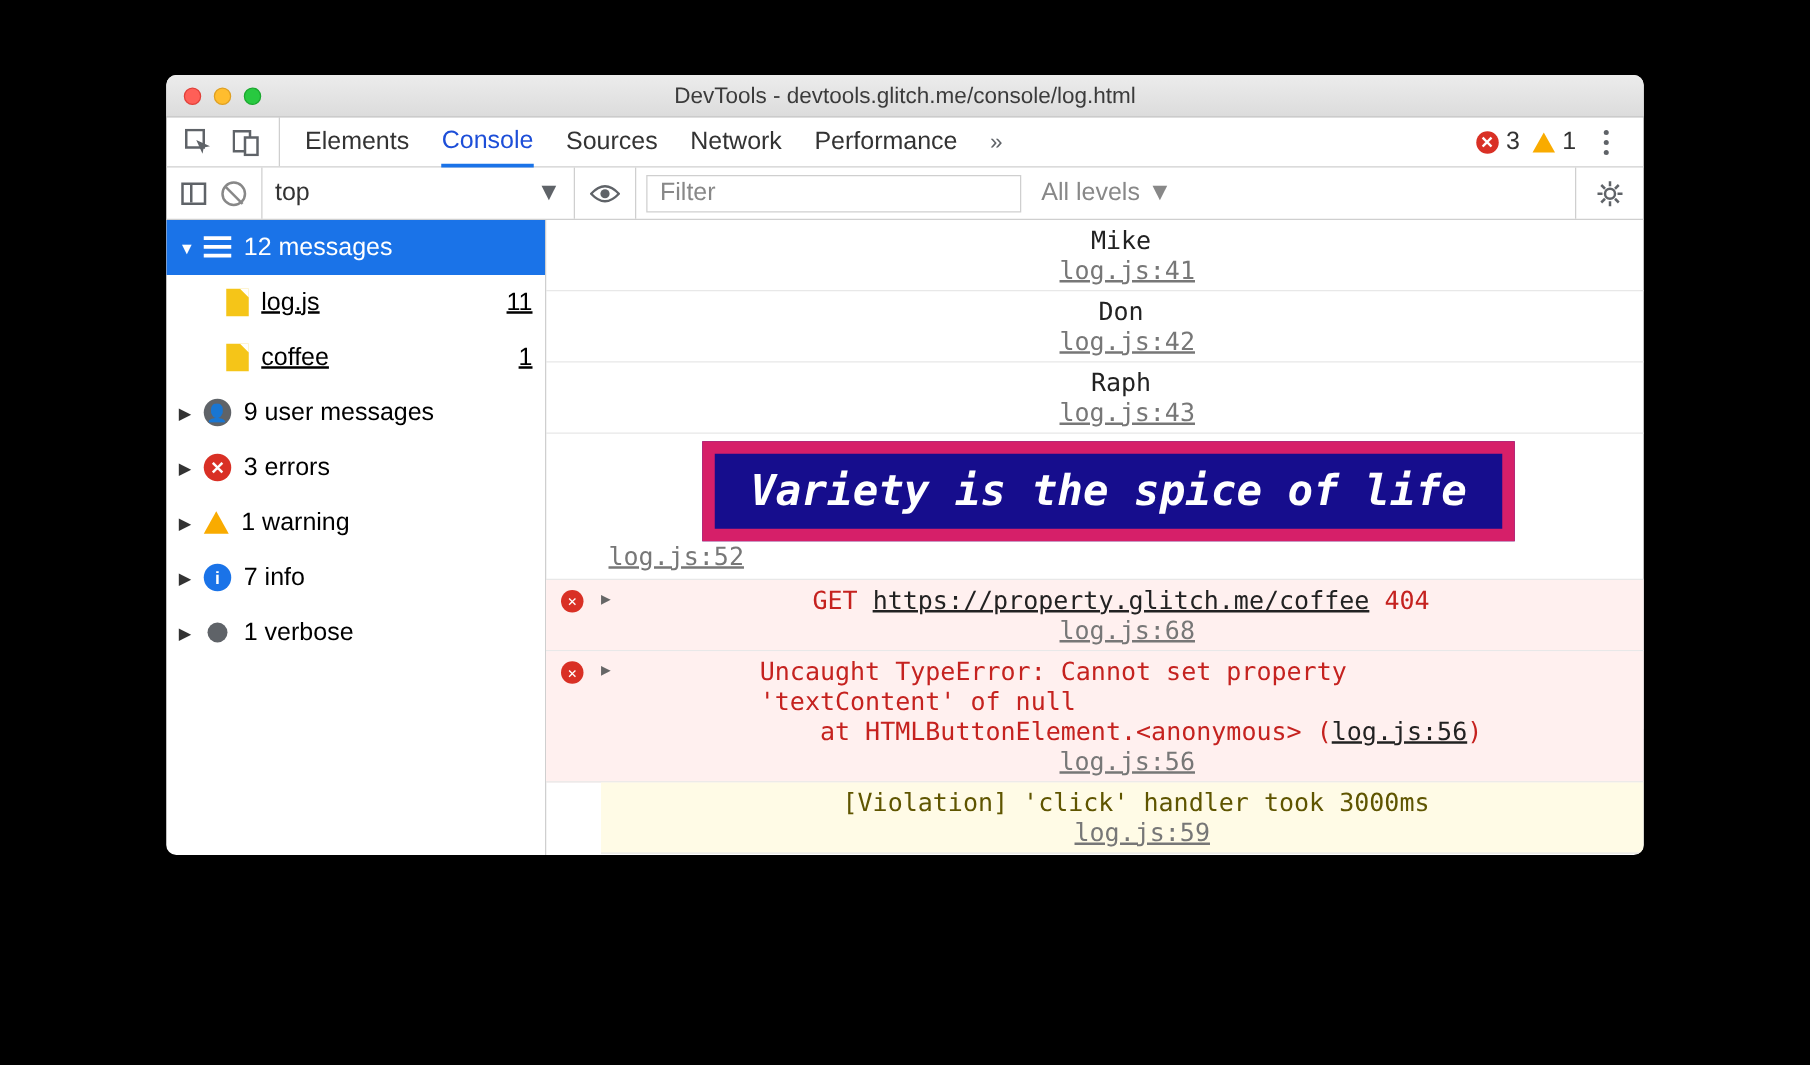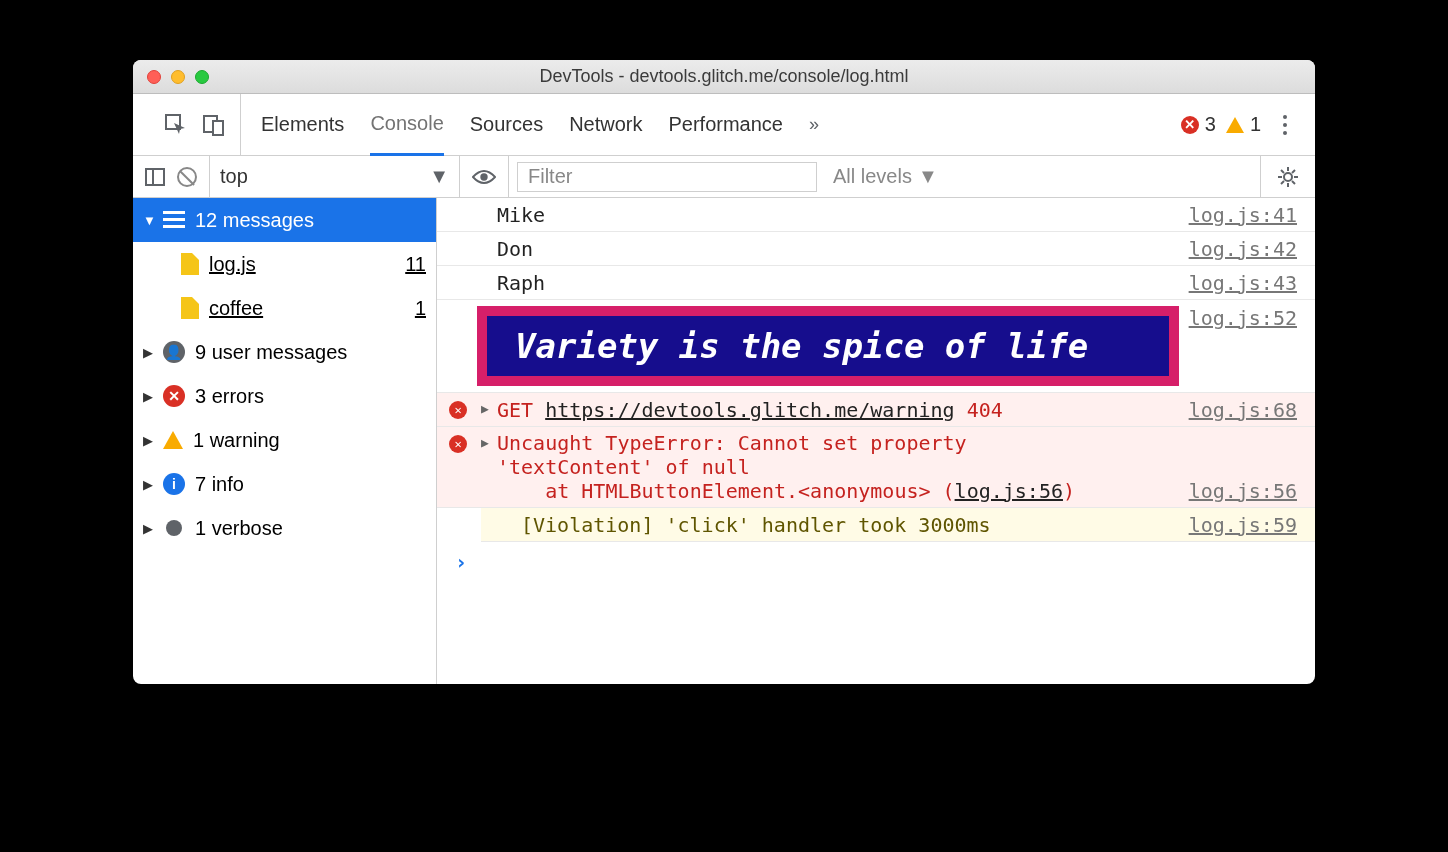--- a/index.html
+++ b/index.html
@@ -36,32 +36,31 @@
   .dot { width: 14px; height: 14px; border-radius: 50%; }
   .dot.red { background:#ff5f57; border:1px solid #e1413a;}
   .dot.yellow { background:#ffbd2e; border:1px solid #dfa022;}
   .dot.green { background:#28c940; border:1px solid #1ba92f;}
   .title {
     position:absolute; left:0; right:0; text-align:center;
     font-size: 18px; color:#3b3b3b; pointer-events:none;
   }
   
   .tabsbar {
-    height: 62px;
+    height: 40px;
     border-bottom: 1px solid #cfcfcf;
     display: flex;
     align-items: stretch;
     font-size: 20px;
     color:#333;
-    padding-left:17px;
   }
   .tabsbar .seg { display:flex; align-items:center; border-right:1px solid #cfcfcf; padding:0 14px; gap:14px;}
   .tabsbar .tabs { display:flex; align-items:stretch; gap:26px; padding:0 20px; flex:1;}
   .tab { display:flex; align-items:center; cursor:pointer; color:#333;}
-  .tab.active { color:#737373; border-bottom:3px solid #1a73e8; margin-bottom:-1px;}
+  .tab.active { color:#1d4ed8; border-bottom:3px solid #1a73e8; margin-bottom:-1px;}
   .tabsbar .right { display:flex; align-items:center; gap:10px; padding:0 16px;}
   .pill-err, .pill-warn { display:flex; align-items:center; gap:6px; font-size:20px;}
   .err-dot { width:18px;height:18px;border-radius:50%;background:#d93025;color:#fff;display:flex;align-items:center;justify-content:center;font-size:13px;font-weight:bold;}
   .warn-tri { width:0;height:0;border-left:9px solid transparent;border-right:9px solid transparent;border-bottom:16px solid #f9ab00; position:relative;}
   .kebab { width:4px;height:4px;border-radius:50%;background:#5f6368; box-shadow:0 -8px 0 #5f6368, 0 8px 0 #5f6368; margin:0 12px;}
   .chev { font-size:18px;color:#5f6368;}
   .icon-btn { width:24px;height:24px; display:flex;align-items:center;justify-content:center; color:#5f6368;}
   
   .filterbar {
     height: 42px;
@@ -92,21 +91,21 @@
   .file-icon::before { content:""; position:absolute; top:0; right:0; width:0;height:0;
     border-top:7px solid #fff; border-left:7px solid transparent;}
   .circ { width:22px;height:22px;border-radius:50%;display:flex;align-items:center;justify-content:center;color:#fff;font-size:14px;font-weight:bold;}
   .circ.err{background:#d93025;} .circ.info{background:#1a73e8;}
   .circ.user{background:#5f6368;}
   .tri-warn{ width:0;height:0;border-left:10px solid transparent;border-right:10px solid transparent;border-bottom:18px solid #f9ab00;}
   .bug { width:22px;height:22px; position:relative;}
   .bug::before{content:"";position:absolute;inset:3px;border-radius:50%;background:#5f6368;}
   
   .console { flex:1; font-family: Menlo, Consolas, monospace; font-size:20px; overflow:auto;}
-  .crow { border-bottom:1px solid #e8e8e8; padding:4px 18px 4px 60px; position:relative; min-height:34px; display:flex; align-items:flex-end;}
+  .crow { border-bottom:1px solid #e8e8e8; padding:4px 18px 4px 60px; position:relative; min-height:34px; display:flex; align-items:center;flex-direction:column;}
   .crow .msg { flex:1; }
   .crow .src { color:#777; text-decoration:underline; white-space:nowrap; padding-left:10px;}
   .csimple { color:#222;}
   .styled-row { padding:6px 18px 6px 40px;}
   .styled {
     background:#160d8d; color:#fff; padding:10px 28px; border:10px solid #d61f69;
     font-style:italic; font-size:34px; font-weight:600; display:inline-block; width:100%;
   }
   .cerr { background:#fff0ef; color:#c5221f;}
   .cerr-url { text-decoration:underline; color:#222;}
@@ -282,21 +281,21 @@
         <div class="msg">
           <div class="styled">Variety is the spice of life</div>
         </div>
         <a class="src" style="align-self:flex-start">log.js:52</a>
       </div>
       <div class="crow cerr">
         <span class="rowicon">✕</span>
         <span class="rowcaret">▶</span>
         <span class="msg">
           <span>GET</span>
-          <a class="cerr-url">https://devtools.glitch.me/warning</a>
+          <a class="cerr-url">https://property.glitch.me/coffee</a>
           <span>404</span>
         </span>
         <a class="src">log.js:68</a>
       </div>
       <div class="crow cerr">
         <span class="rowicon">✕</span>
         <span class="rowcaret">▶</span>
         <span class="msg">
           <span>Uncaught TypeError: Cannot set property</span><br>
           <span>'textContent' of null</span><br>

